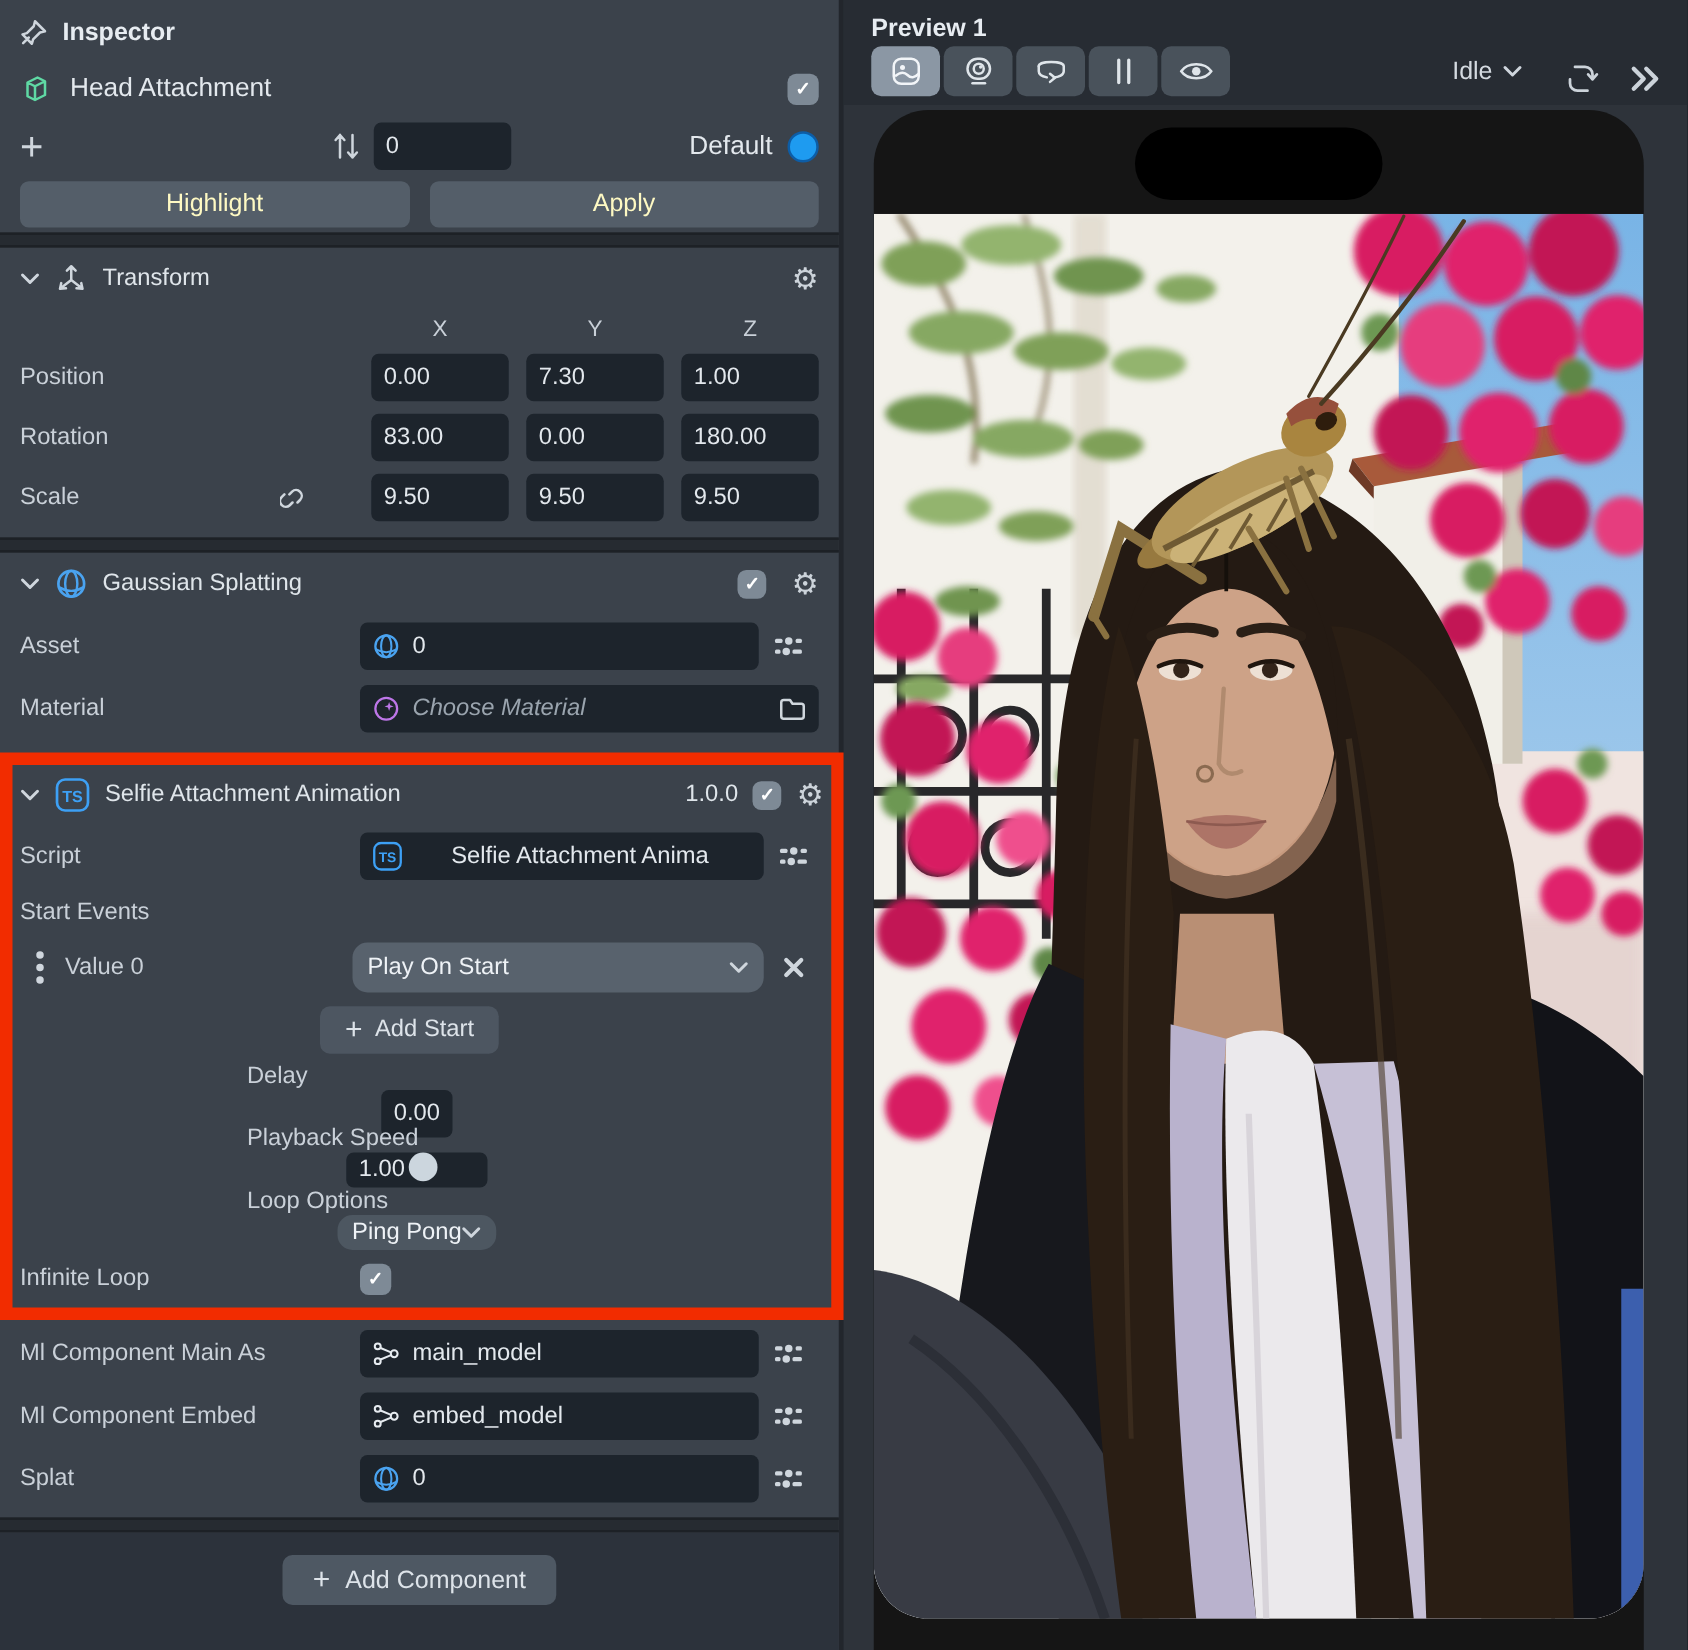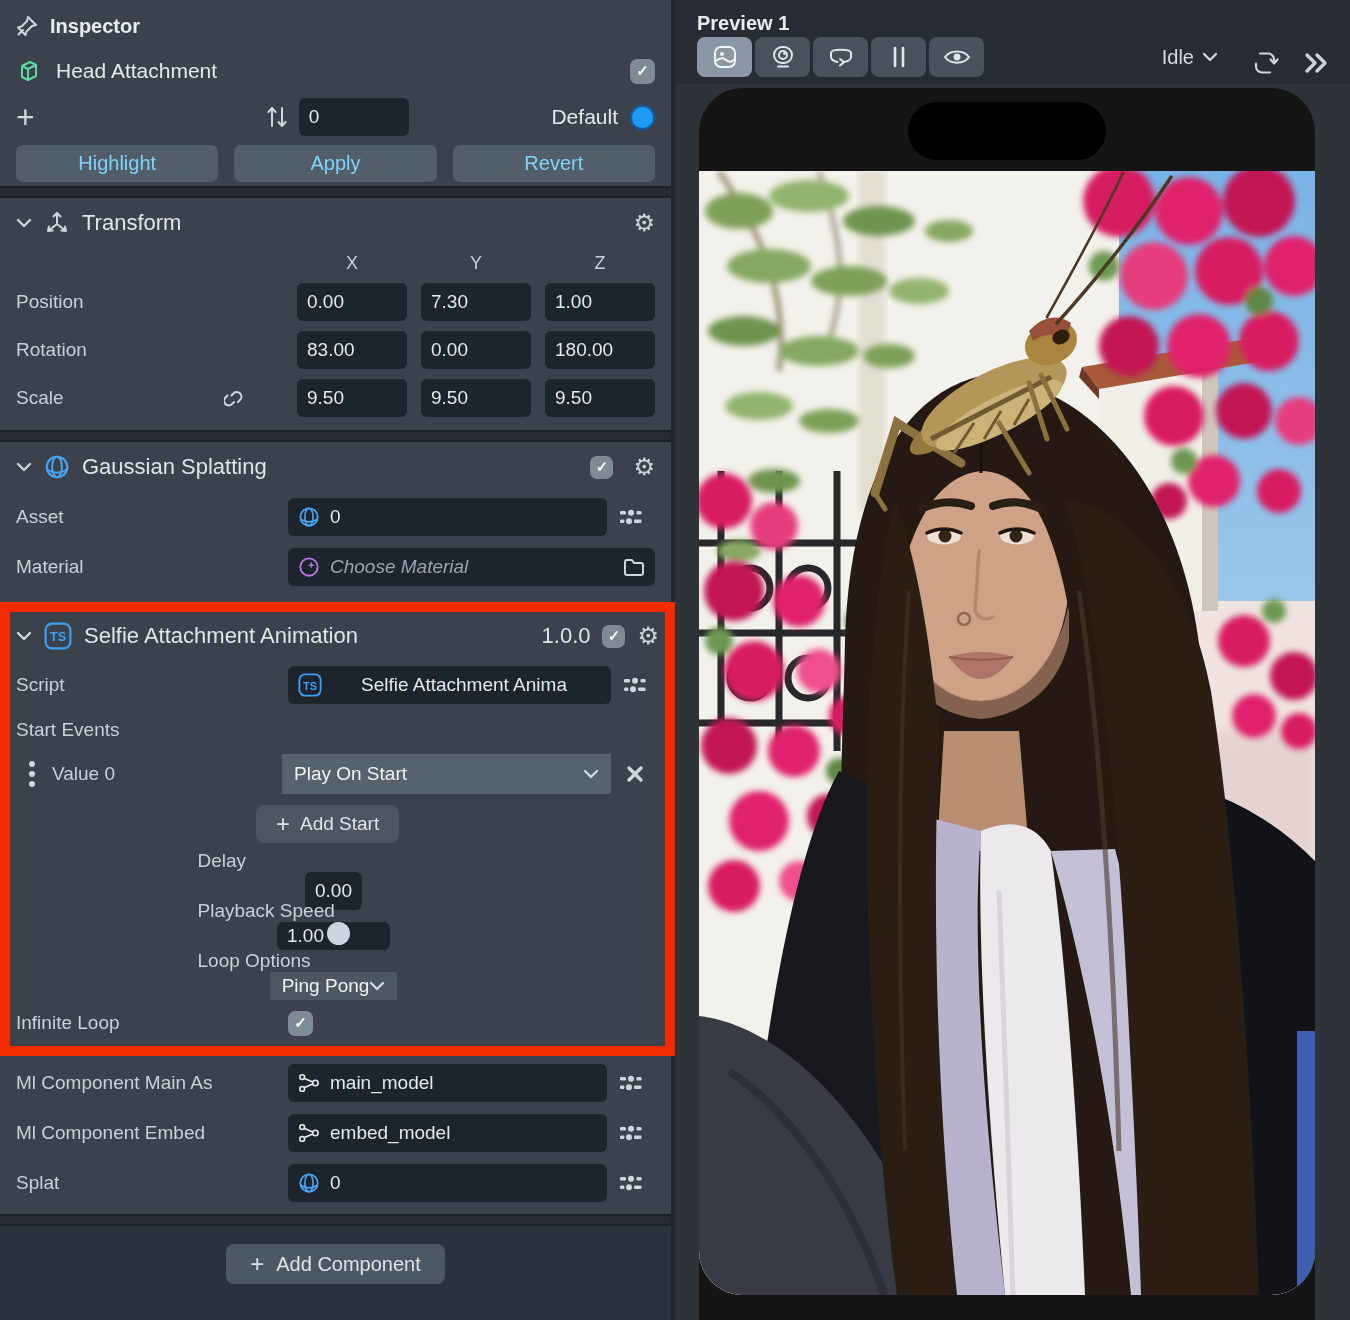--- a/index.html
+++ b/index.html
@@ -2,27 +2,27 @@
 <html><head>
 <meta charset="utf-8">
 <style>
   html,body{margin:0;padding:0;background:#1b1f24;}
   *{box-sizing:border-box;}
   .app{width:1350px;height:1320px;display:flex;font-family:"Liberation Sans",sans-serif;overflow:hidden;}
   
   .inspector{width:675px;background:#3b424b;color:#c9d0d8;display:flex;flex-direction:column;border-right:4px solid #22262c;position:relative;}
   .row{display:flex;align-items:center;padding:0 16px;flex:0 0 auto;}
   .lbl{font-size:19px;color:#c9d0d8;}
-  .sec-title{font-size:22px;color:#dfe5ea;font-weight:500;}
+  .sec-title{font-size:19px;color:#dfe5ea;font-weight:500;}
   .divider{height:12px;background:#262b31;border-top:2px solid #1d2126;border-bottom:2px solid #1d2126;flex:0 0 auto;}
   .field{background:#1d242c;border-radius:6px;height:38px;display:flex;align-items:center;padding:0 10px;font-size:19px;color:#e3e8ed;}
   .glyph{color:#ccd3da;}
   .icon-btn{background:none;border:none;padding:0;display:flex;align-items:center;justify-content:center;cursor:pointer;}
   .checkbox{width:25px;height:25px;border-radius:7px;background:#7e8a96;display:flex;align-items:center;justify-content:center;color:#fff;font-size:15px;font-weight:bold;flex:0 0 auto;}
-  .btn{background:#545e69;border:none;border-radius:7px;color:#7dd3fc;font-size:20px;height:37px;font-family:"Liberation Sans",sans-serif;cursor:pointer;}
+  .btn{background:#545e69;border:none;border-radius:7px;color:#fef9c3;font-size:20px;height:37px;font-family:"Liberation Sans",sans-serif;cursor:pointer;}
   svg.ic{display:block;}
   .stroke{fill:none;stroke:#cfd6dd;stroke-width:2;stroke-linecap:round;stroke-linejoin:round;}
   
   .insp-head{height:44px;display:flex;align-items:center;gap:12px;padding:0 16px;margin-top:4px;}
   .insp-title{font-size:20px;font-weight:bold;color:#e7ecf1;}
   .entity-row{height:46px;gap:14px;}
   .prefab-row{height:46px;}
   .btn-row{height:46px;gap:16px;}
   .btn-row .btn{flex:1;}
   .num-input{width:110px;}
@@ -30,21 +30,21 @@
   .t-fields{margin-left:auto;display:flex;gap:14px;}
   .t-field{width:110px;}
   .colhead{display:flex;padding:0 16px;height:30px;align-items:center;}
   .colhead .c{width:110px;text-align:center;font-size:18px;color:#c9d0d8;}
   .t-row{height:48px;}
   
   .lbl-col{width:272px;flex:0 0 auto;white-space:nowrap;overflow:hidden;}
   .val-col{flex:1;display:flex;align-items:center;}
   .trail{width:48px;flex:0 0 auto;display:flex;justify-content:center;}
   .g-row{height:50px;}
-  .dropdown{background:#58626d;border-radius:0;height:40px;display:flex;align-items:center;padding:0 12px;font-size:19px;color:#eef2f6;flex:1;cursor:pointer;}
+  .dropdown{background:#58626d;border-radius:12px;height:40px;display:flex;align-items:center;padding:0 12px;font-size:19px;color:#eef2f6;flex:1;cursor:pointer;}
   .dropdown .chev{margin-left:auto;}
   .dropdown.loop{background:#4d5761;}
   .placeholder{color:#9aa4ae;font-style:italic;}
   
   .red-box{border:10px solid #f22c00;margin-right:-4px;flex:0 0 auto;}
   .red-box .row{padding:0 6px 0 6px;}
   .red-box .row.pad{padding-right:14px;flex-direction:column;}
   
   .slider{flex:1;height:22px;position:relative;margin-right:14px;cursor:pointer;}
   .slider .track{position:absolute;left:0;right:0;top:9px;height:5px;border-radius:3px;background:#20262e;}
@@ -135,21 +135,20 @@
       <div class="field num-input" style="margin-left:10px;">
         <span>0</span>
       </div>
       <span class="lbl" style="margin-left:auto;font-size:21px;color:#e3e8ed;">Default</span>
       <span style="width:25px;height:25px;border-radius:50%;background:#1e9bf0;border:2px solid #0d5da6;margin-left:12px;"></span>
     </div>
 
     <div class="row btn-row">
       <button class="btn">Highlight</button>
       <button class="btn">Apply</button>
-      <button class="btn">Revert</button>
     </div>
 
     <div class="divider"></div>
 
     <div class="row" style="height:50px;gap:12px;">
       <svg class="ic" width="16" height="10" viewBox="0 0 16 10">
           <use href="#i-chevd"></use>
         </svg>
       <svg class="ic" width="26" height="26" viewBox="0 0 26 26">
         <path class="stroke" d="M13 14 V3 M13 3 L9.5 6.5 M13 3 L16.5 6.5 M13 14 L4 21 M4 21 L5 16.5 M4 21 L8.8 20.6 M13 14 L22 21 M22 21 L21 16.5 M22 21 L17.2 20.6"></path>

